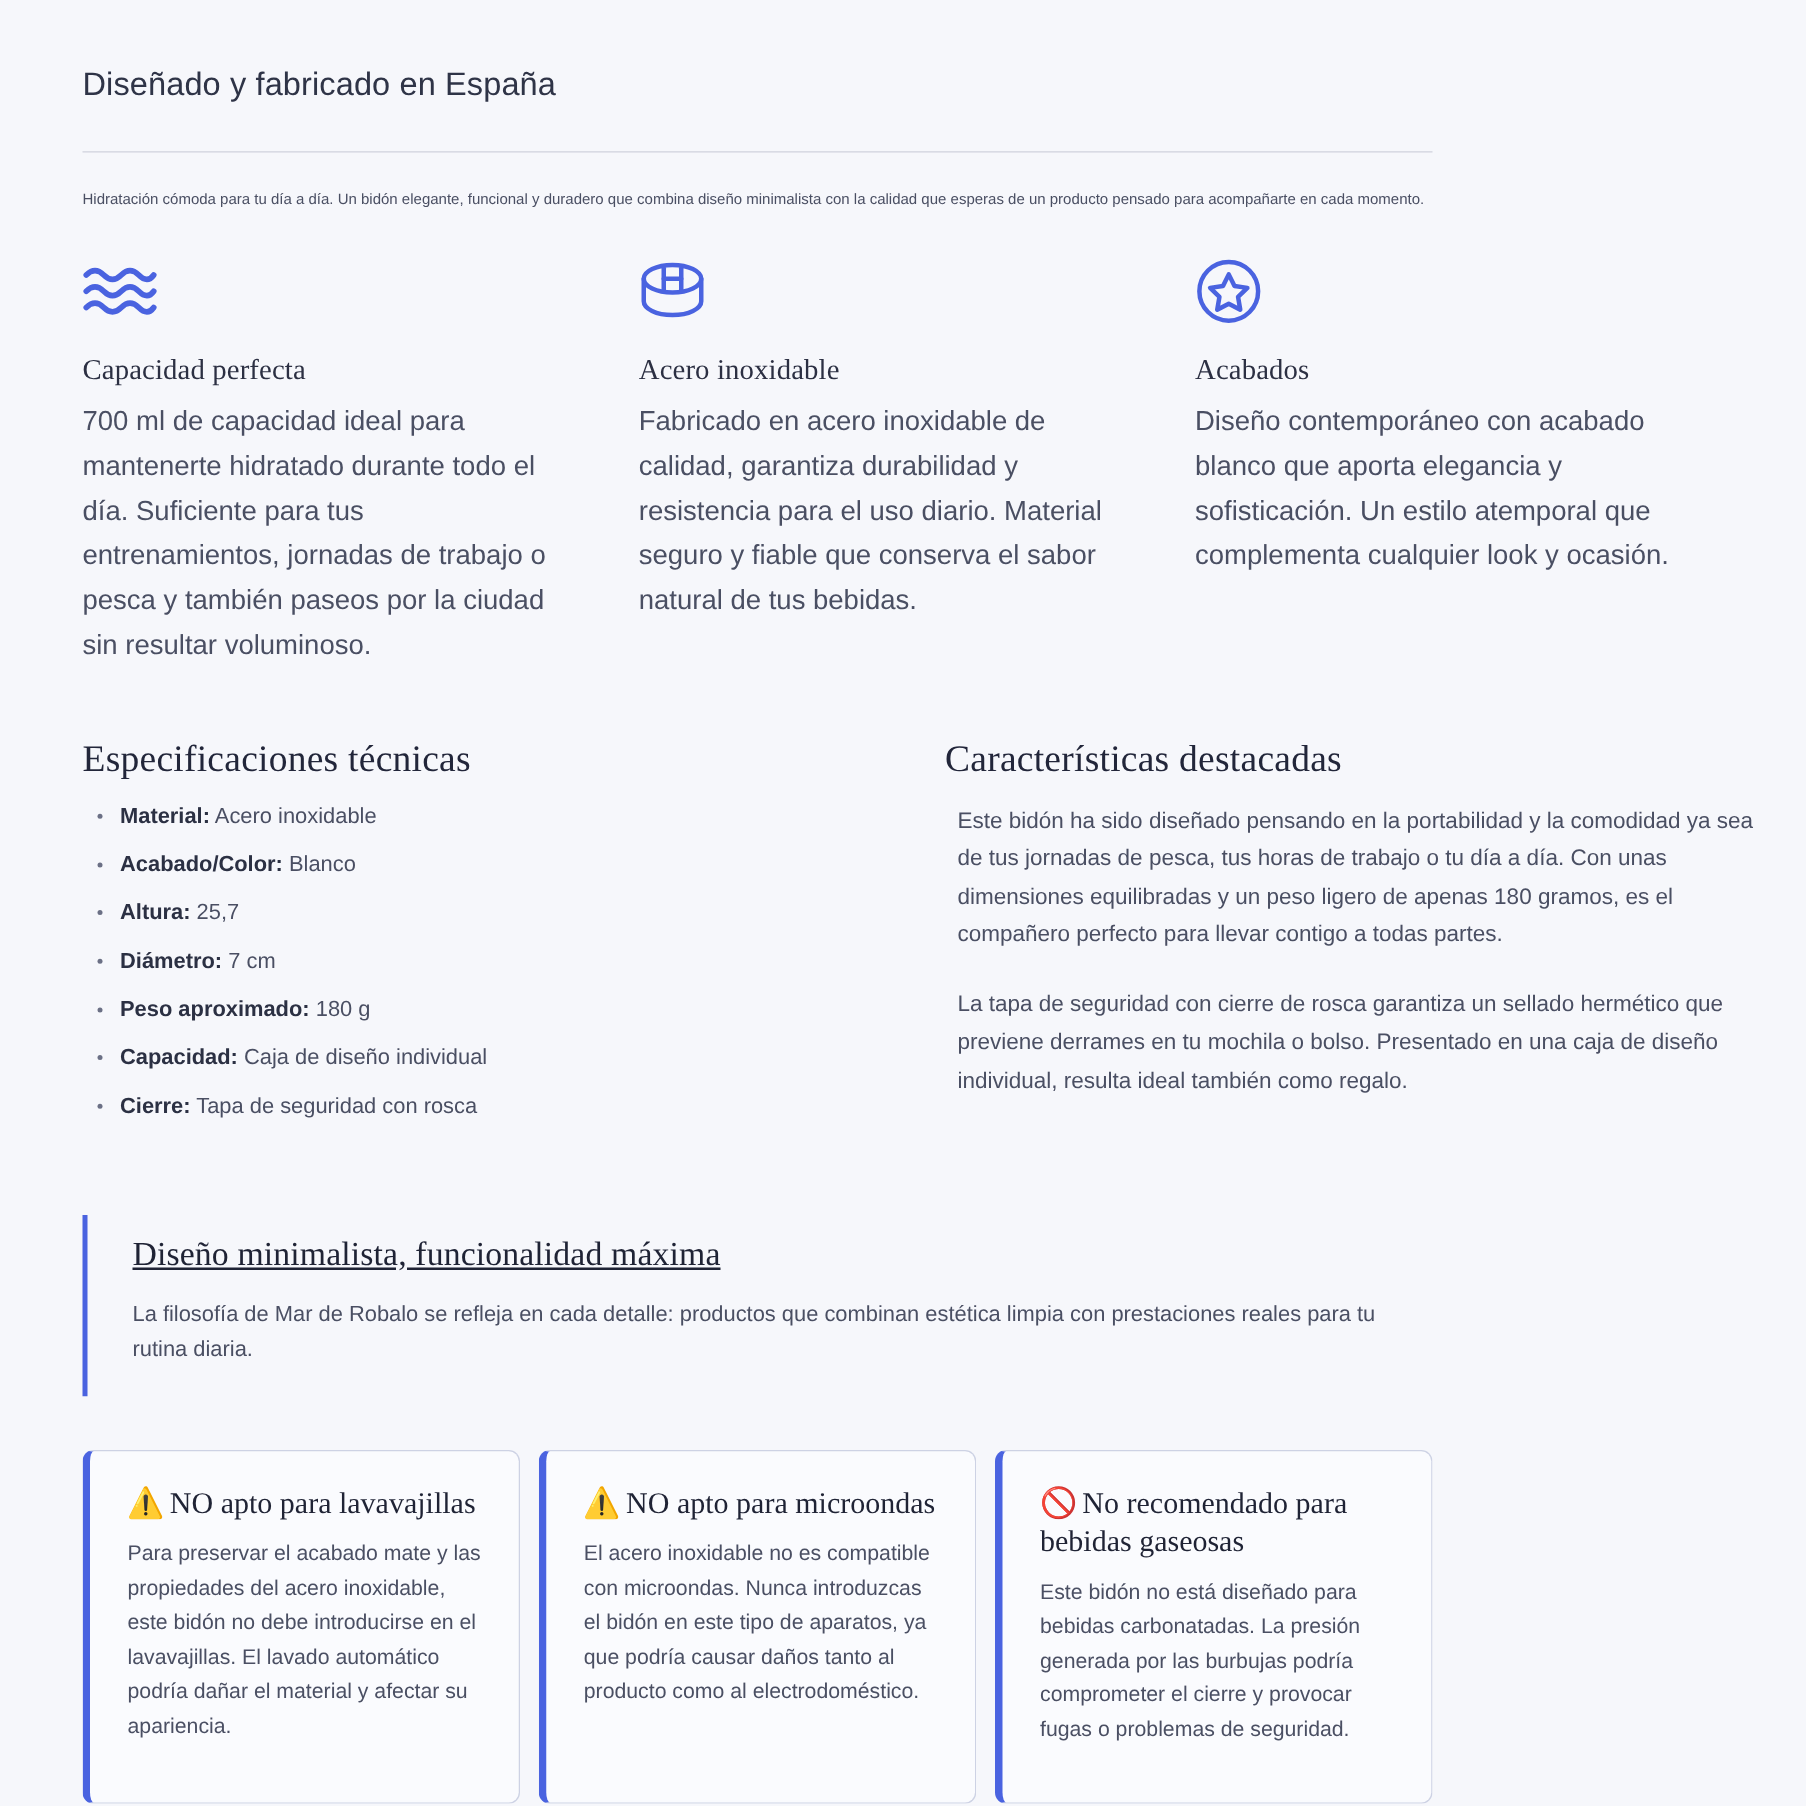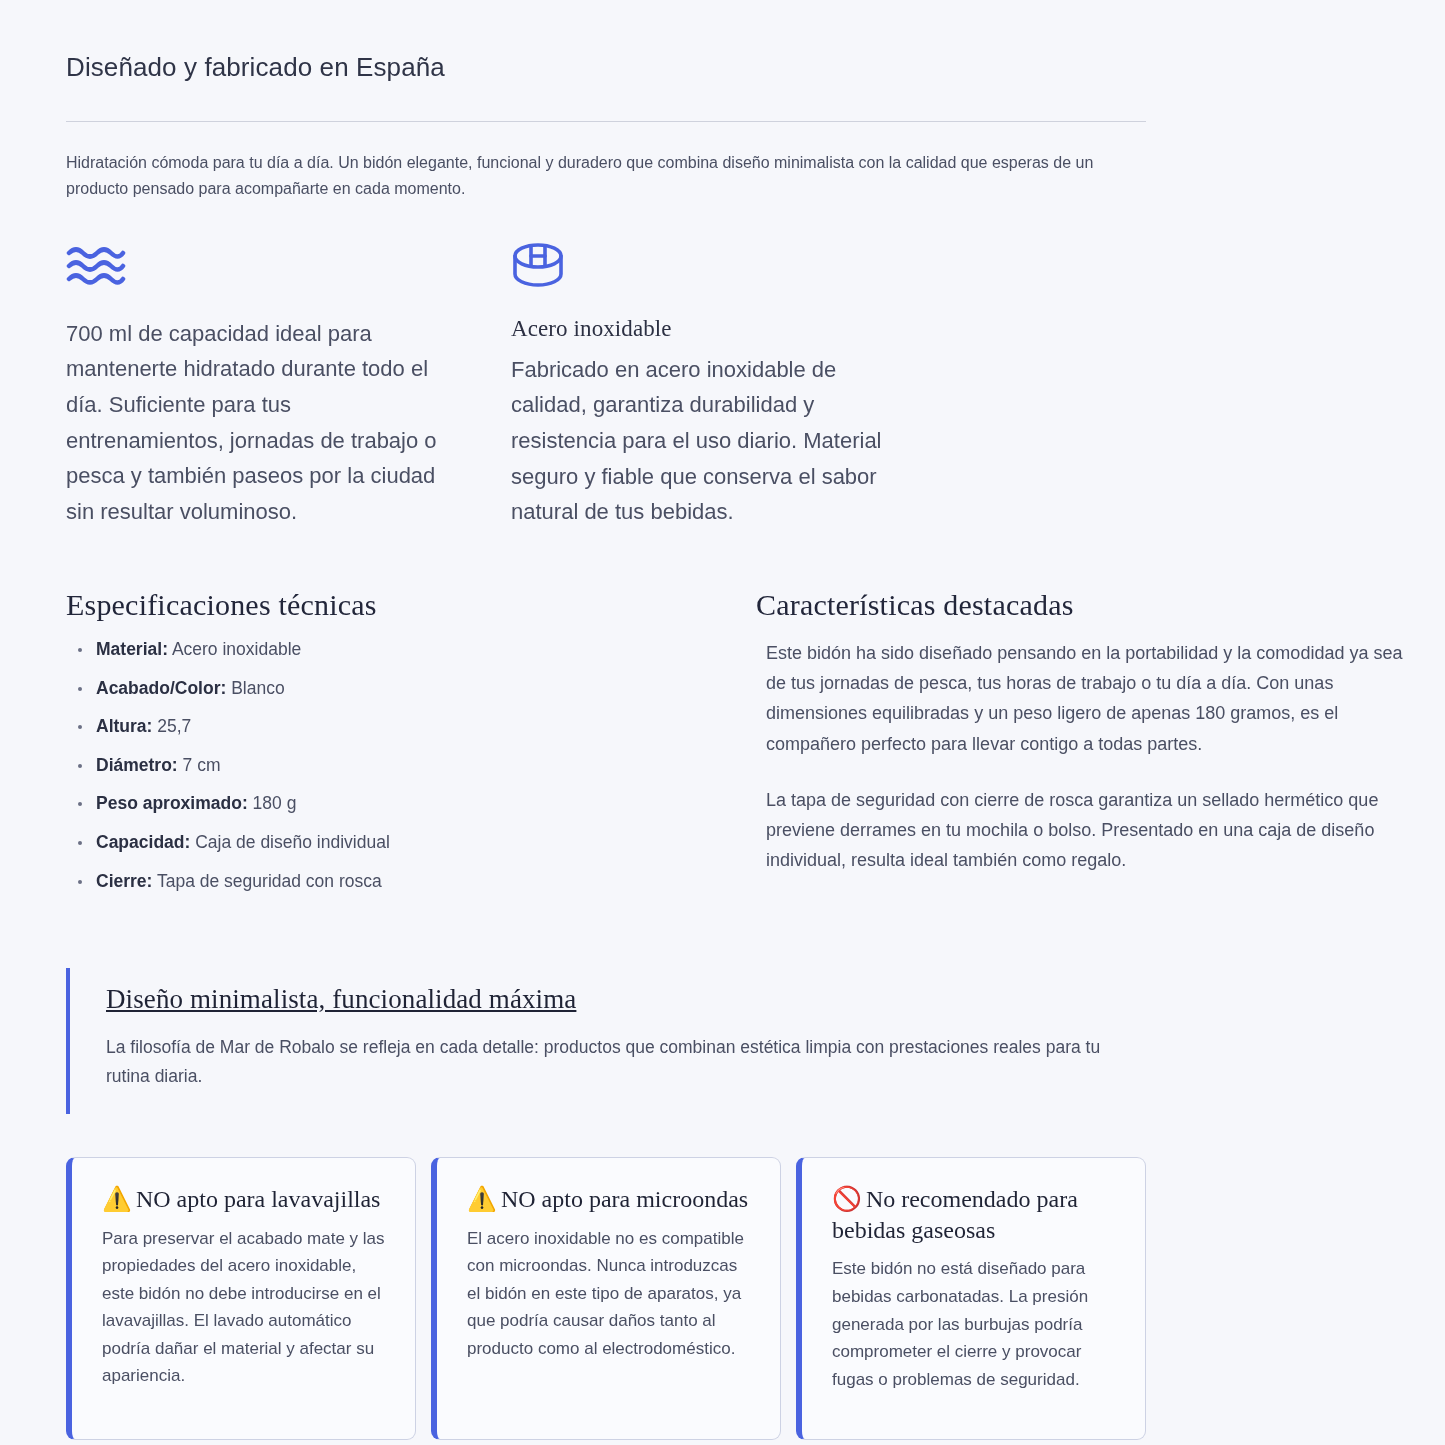--- a/index.html
+++ b/index.html
@@ -33,21 +33,21 @@
     margin: 0;
   }
   .title-divider {
     height: 1px;
     background: #cfd2dd;
     margin-top: 38px;
   }
 
   
   .intro {
-    font-size: 16px;
+    font-size: 12px;
     line-height: 1.62;
     color: #4a4f63;
     margin: 28px 0 0 0;
     max-width: 1320px;
   }
 
   
   .features {
     display: grid;
     grid-template-columns: 445px 445px 445px;
@@ -196,37 +196,48 @@
   <div class="features">
 
     <div class="feature">
       <div class="feature-icon">
         <svg width="60" height="44" viewBox="0 0 60 44" fill="none" stroke="#4a63e0" stroke-width="4.5" stroke-linecap="round" stroke-linejoin="round">
           <path d="M3 9 q7 -7 14 0 t14 0 t14 0 t12 0"></path>
           <path d="M3 22 q7 -7 14 0 t14 0 t14 0 t12 0"></path>
           <path d="M3 35 q7 -7 14 0 t14 0 t14 0 t12 0"></path>
         </svg>
       </div>
+      <h3 class="feature-title">Capacidad perfecta</h3>
       <p class="feature-body">700 ml de capacidad ideal para mantenerte hidratado durante todo el día. Suficiente para tus entrenamientos, jornadas de trabajo o pesca y también paseos por la ciudad sin resultar voluminoso.</p>
     </div>
 
     <div class="feature">
       <div class="feature-icon">
         <svg width="54" height="48" viewBox="0 0 54 48" fill="none" stroke="#4a63e0" stroke-width="3.6" stroke-linecap="round" stroke-linejoin="round">
           <ellipse cx="27" cy="14" rx="23" ry="11"></ellipse>
           <path d="M4 14 v18 c0 6 10 11 23 11 s23 -5 23 -11 V14"></path>
           <path d="M20 5.5 v17"></path>
           <path d="M34 5.5 v17"></path>
           <path d="M20 14 h14"></path>
         </svg>
       </div>
       <h3 class="feature-title">Acero inoxidable</h3>
       <p class="feature-body">Fabricado en acero inoxidable de calidad, garantiza durabilidad y resistencia para el uso diario. Material seguro y fiable que conserva el sabor natural de tus bebidas.</p>
     </div>
 
+    <div class="feature">
+      <div class="feature-icon">
+        <svg width="54" height="54" viewBox="0 0 54 54" fill="none" stroke="#4a63e0" stroke-width="3.6" stroke-linecap="round" stroke-linejoin="round">
+          <circle cx="27" cy="27" r="23.5"></circle>
+          <path d="M27 13.5 l4.6 9.3 10.3 1.5 -7.45 7.25 1.76 10.25 -9.21 -4.84 -9.21 4.84 1.76 -10.25 -7.45 -7.25 10.3 -1.5 z"></path>
+        </svg>
+      </div>
+      <h3 class="feature-title">Acabados</h3>
+      <p class="feature-body">Diseño contemporáneo con acabado blanco que aporta elegancia y sofisticación. Un estilo atemporal que complementa cualquier look y ocasión.</p>
+    </div>
 
   </div>
 
   <div class="cols">
 
     <div>
       <h2 class="section-title">Especificaciones técnicas</h2>
       <ul class="spec-list">
         <li><span class="spec-key">Material:</span> <span>Acero inoxidable</span></li>
         <li><span class="spec-key">Acabado/Color:</span> <span>Blanco</span></li>

